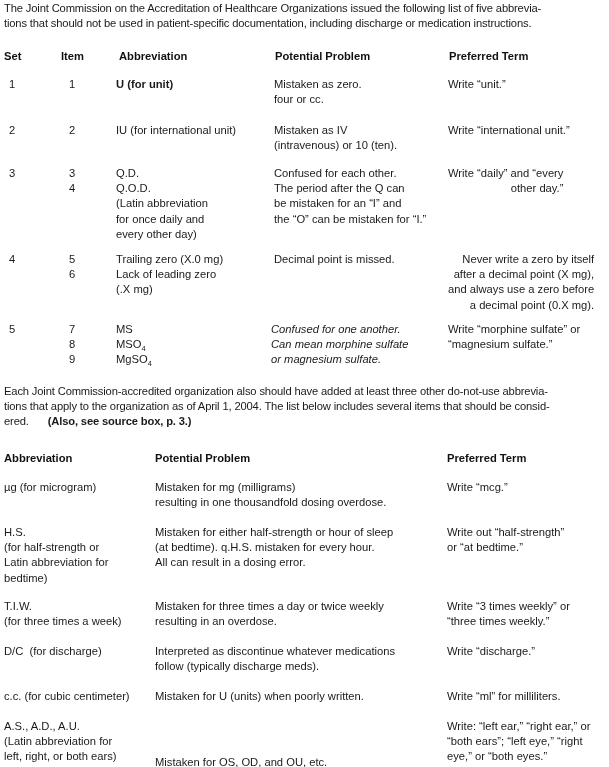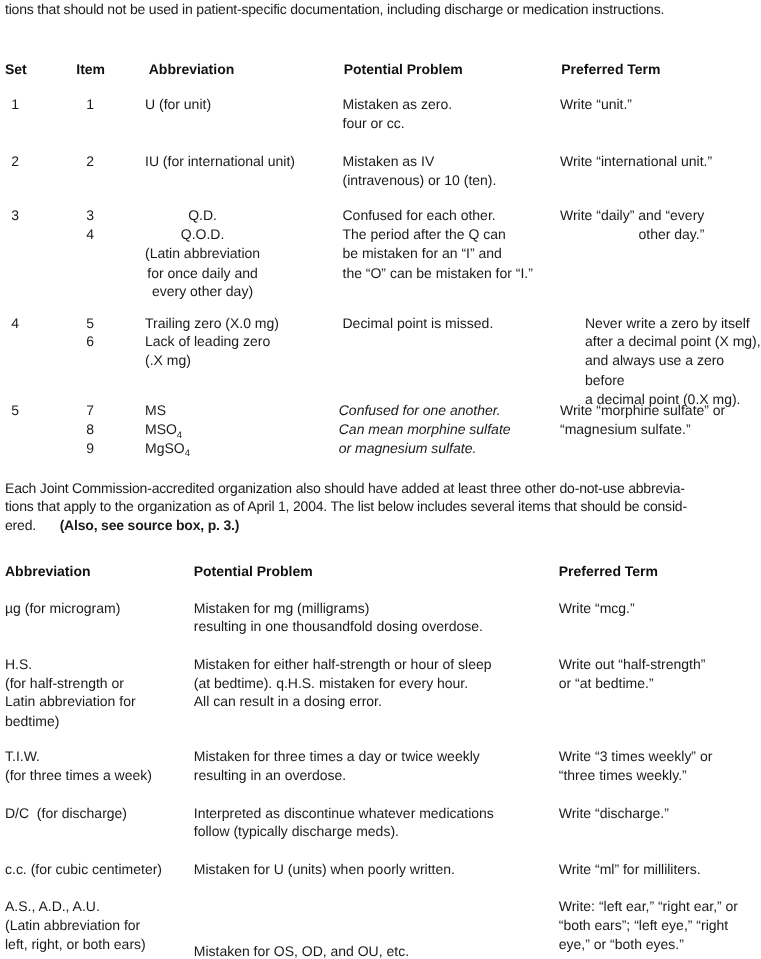--- a/index.html
+++ b/index.html
@@ -15,75 +15,76 @@
   .cell { white-space: pre-line; }
   .bold { font-weight: bold; margin-left: 16px; }
   sub { font-size: 7.5px; line-height: 0; vertical-align: -3px; }
   .row { position: absolute; left: 0; width: 609px; }
   .row > div { position: absolute; top: 0; }
 </style>
 </head>
 <body>
 
 <div class="abs intro" style="top:1px;">
+  <p>The Joint Commission on the Accreditation of Healthcare Organizations issued the following list of five abbrevia-</p>
   <p>tions that should not be used in patient-specific documentation, including discharge or medication instructions.</p>
 </div>
 
 <div class="row hdr" style="top:49px;">
   <div style="left:4px;">Set</div>
   <div style="left:61px;">Item</div>
   <div style="left:119px;">Abbreviation</div>
   <div style="left:275px;">Potential Problem</div>
   <div style="left:449px;">Preferred Term</div>
 </div>
 
 <div class="row" style="top:77px;">
   <div class="cell" style="left:9px;">1</div>
   <div class="cell" style="left:69px;">1</div>
-  <div class="cell" style="left:116px;">U (for unit)</div>
+  <div class="cell" style="left:116px;font-weight:bold;">U (for unit)</div>
   <div class="cell" style="left:274px;">Mistaken as zero.
 four or cc.</div>
   <div class="cell" style="left:448px;">Write “unit.”</div>
 </div>
 
 <div class="row" style="top:123px;">
   <div class="cell" style="left:9px;">2</div>
   <div class="cell" style="left:69px;">2</div>
   <div class="cell" style="left:116px;text-align:center;">IU (for international unit)</div>
   <div class="cell" style="left:274px;">Mistaken as IV
 (intravenous) or 10 (ten).</div>
   <div class="cell" style="left:448px;">Write “international unit.”</div>
 </div>
 
 <div class="row" style="top:166px;">
   <div class="cell" style="left:9px;">3</div>
   <div class="cell" style="left:69px;">3
 4</div>
-  <div class="cell" style="left:116px;text-align:center;">Q.D.
+  <div class="cell" style="left:116px;">Q.D.
 Q.O.D.
 (Latin abbreviation
 for once daily and
 every other day)</div>
   <div class="cell" style="left:274px;">Confused for each other.
 The period after the Q can
 be mistaken for an “I” and
 the “O” can be mistaken for “I.”</div>
   <div class="cell" style="left:448px;text-align:right;">Write “daily” and “every
 other day.”</div>
 </div>
 
 <div class="row" style="top:252px;">
   <div class="cell" style="left:9px;">4</div>
   <div class="cell" style="left:69px;">5
 6</div>
   <div class="cell" style="left:116px;">Trailing zero (X.0 mg)
 Lack of leading zero
 (.X mg)</div>
   <div class="cell" style="left:274px;">Decimal point is missed.</div>
-  <div class="cell" style="left:468px;">Never write a zero by itself
+  <div class="cell" style="left:448px;text-align:right;">Never write a zero by itself
 after a decimal point (X mg),
 and always use a zero before
 a decimal point (0.X mg).</div>
 </div>
 
 <div class="row" style="top:322px;">
   <div class="cell" style="left:9px;">5</div>
   <div class="cell" style="left:69px;">7
 8
 9</div>

